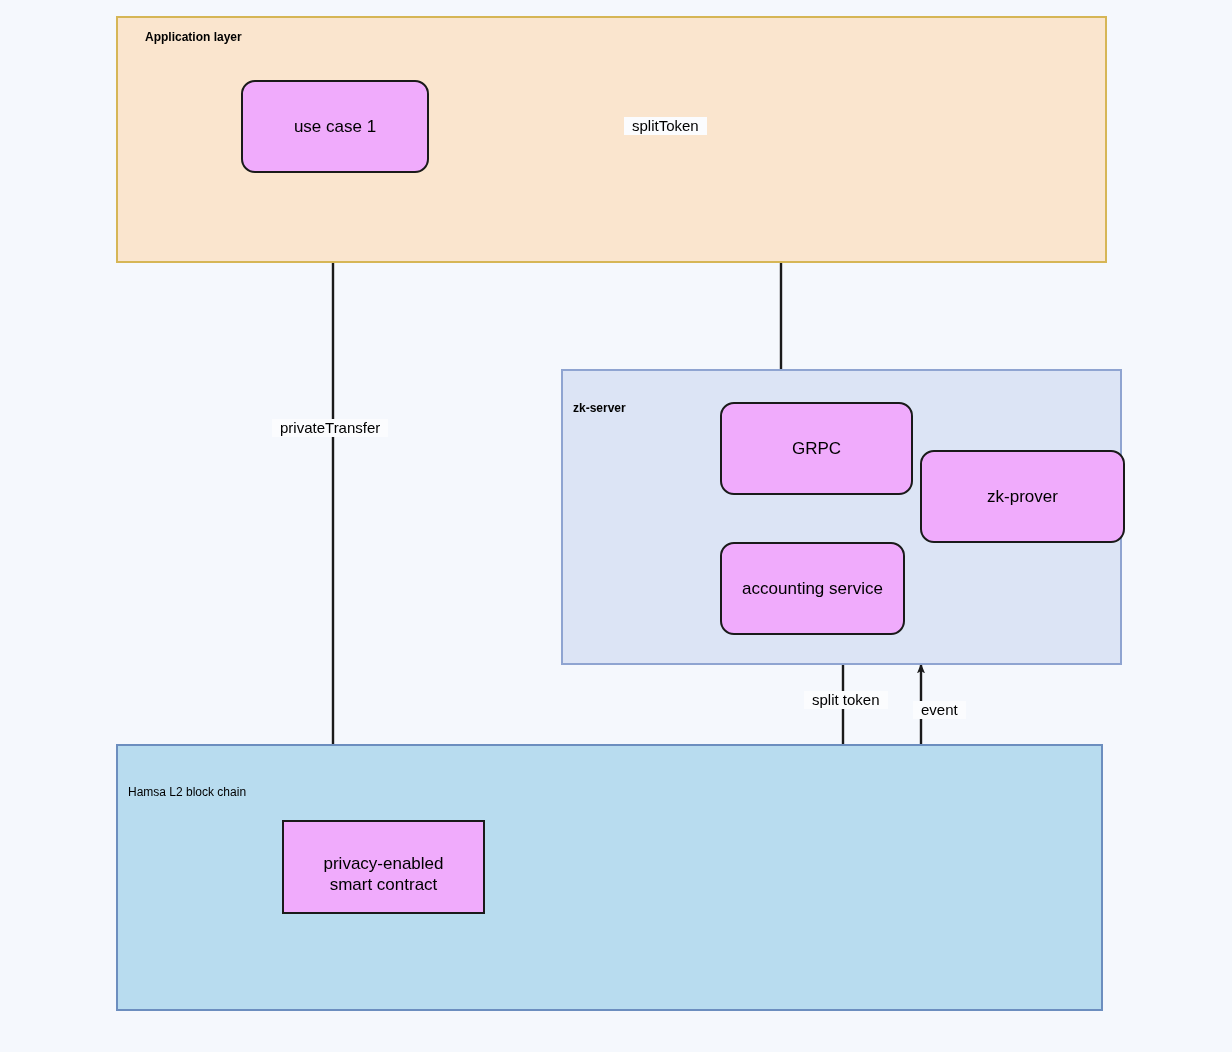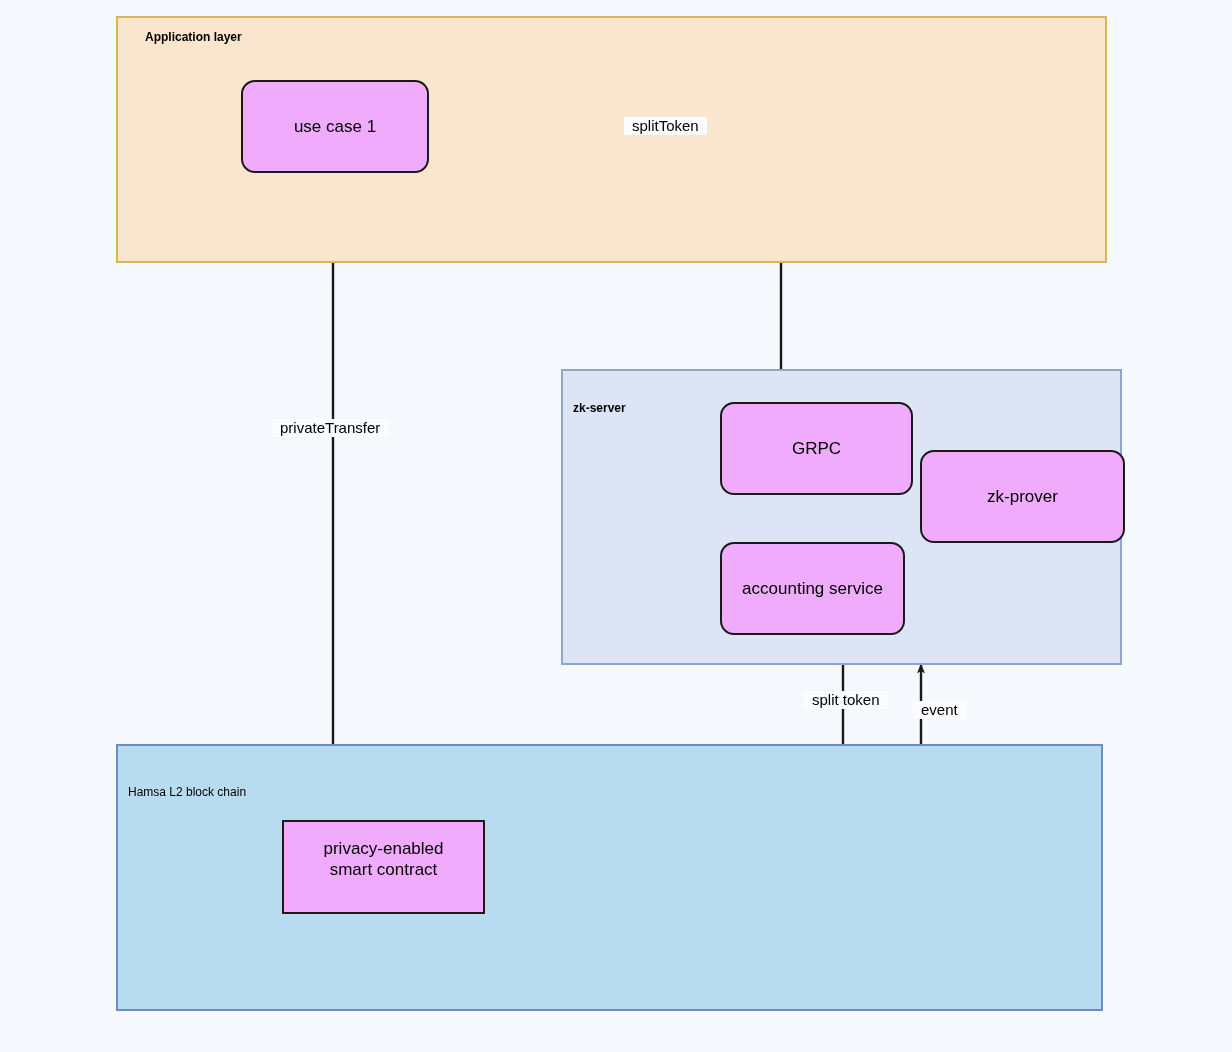--- a/index.html
+++ b/index.html
@@ -47,21 +47,21 @@
     align-items: center;
     justify-content: center;
     text-align: center;
     font-size: 17px;
     color: #000000;
     line-height: 1.25;
     padding: 2px 6px;
   }
   .node.rounded { border-radius: 14px; }
   .node.sharp   { border-radius: 0; }
-  .node.top-text { align-items: flex-start; padding-top: 16px; }
+  .node.top-text { align-items: flex-start; padding-top: 31px; }
 
   .edge-label {
     position: absolute;
     font-size: 15px;
     color: #000000;
     white-space: nowrap;
     background: #fbfcfe;
     padding: 0 8px;
     line-height: 1.2;
   }

